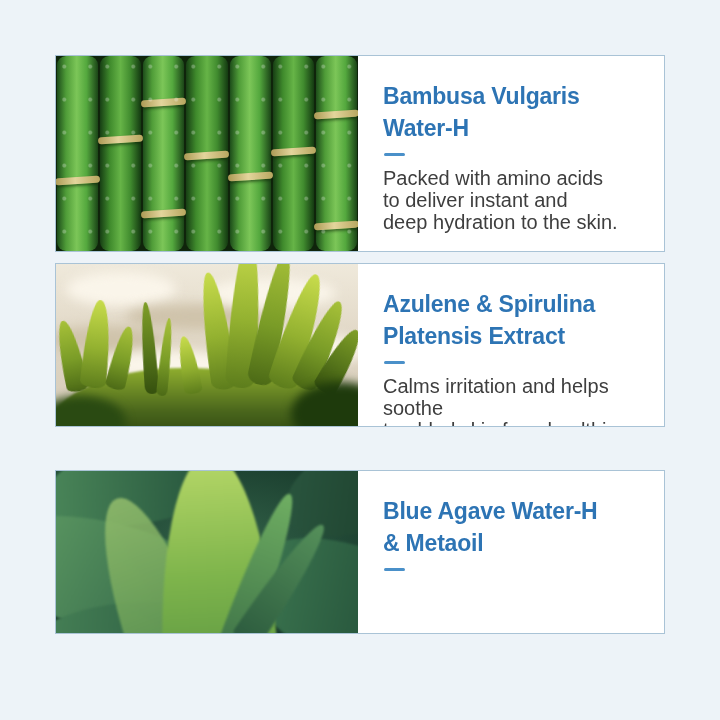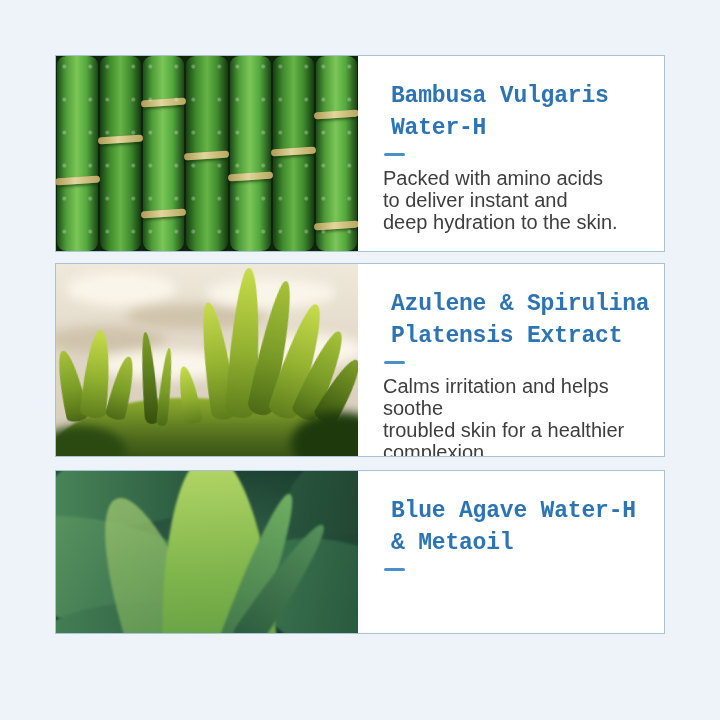--- a/index.html
+++ b/index.html
@@ -16,30 +16,30 @@
 
   .stage{position:absolute;inset:0;width:720px;height:720px}
 
   .card{
     position:absolute;left:55px;width:610px;
     background:var(--card-background);
     border:1px solid var(--card-border);
     display:flex;overflow:hidden;
   }
   .card-0{top:55px;height:197px}
-  .card-1{top:263px;height:194px}
+  .card-1{top:263px;height:164px}
   .card-2{top:470px;height:164px}
 
   .photo{width:302px;flex:none;position:relative;overflow:hidden}
   .text{flex:1;padding:24px 10px 0 25px}
 
   h2{
-    font-family:Liberation Mono, monospace;
+    font-family:Liberation Sans, sans-serif;
     font-weight:700;font-size:23px;line-height:32px;
-    color:var(--heading-color);white-space:pre-line;letter-spacing:-0.2px;margin-left:8px;
+    color:var(--heading-color);white-space:pre-line;letter-spacing:-0.2px;
   }
   .dash{width:21px;height:3px;background:var(--dash-color);border-radius:2px;margin:9px 0 11px 1px}
   p.desc{font-size:20px;line-height:22px;color:var(--body-color);white-space:pre-line}
 
   
   .bamboo{background:#0f240b;display:flex}
   .stalk{flex:1;position:relative;margin:0 1px;border-radius:9px;
     background:linear-gradient(90deg,#1d4d1a 0%,#4f9c38 22%,#7cc658 48%,#54a83e 72%,#1b4517 100%);}
   .stalk.dk{background:linear-gradient(90deg,#173f14 0%,#3f8a2c 24%,#66b447 50%,#418c2f 74%,#143a11 100%)}
   .stalk::after{content:"";position:absolute;inset:0;border-radius:9px;opacity:.5;

